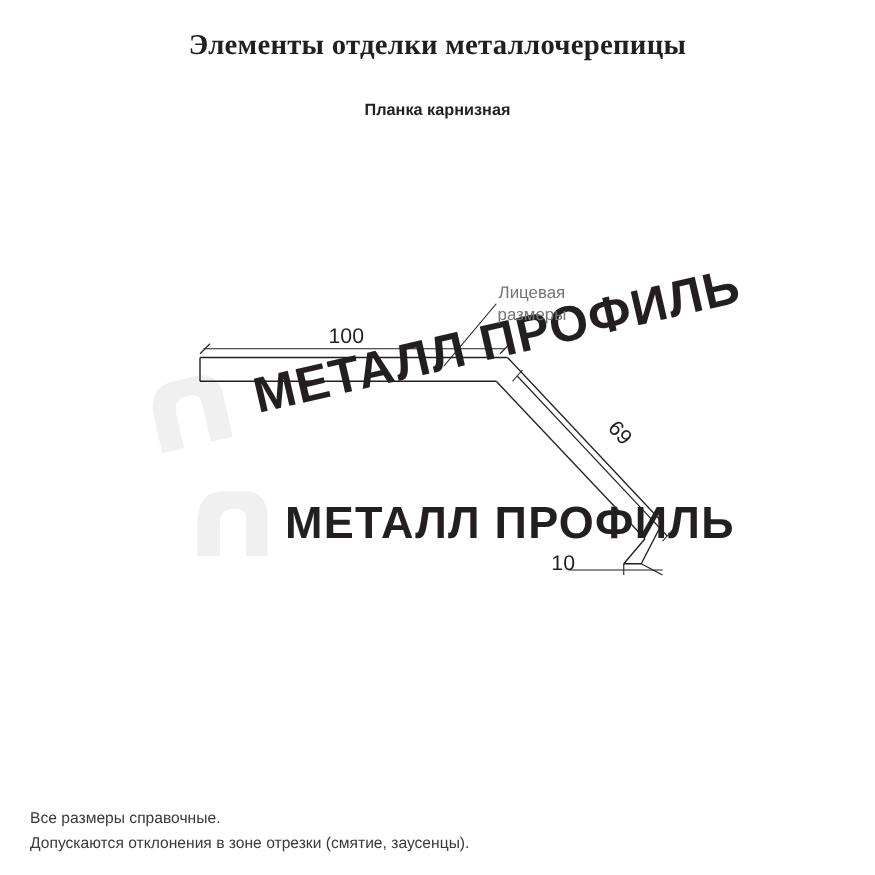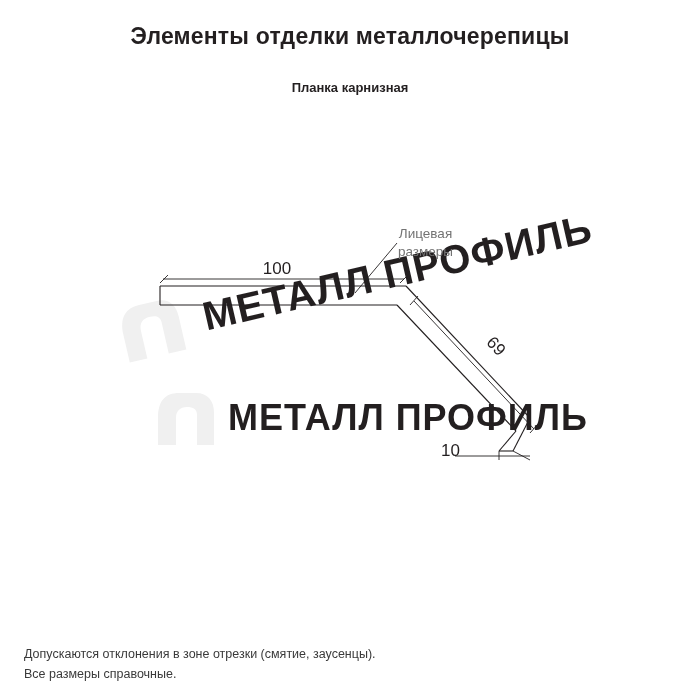--- a/index.html
+++ b/index.html
@@ -26,20 +26,21 @@
     left: 0;
     width: 700px;
     text-align: center;
   }
   .main-title {
     font-size: 23px;
     font-weight: bold;
     letter-spacing: 0.2px;
     margin: 0;
     line-height: 1.25;
+    font-family: Liberation Serif, serif;
   }
   .sub-title {
     font-size: 13px;
     font-weight: bold;
     margin: 0;
     padding-top: 29px;
     line-height: 1.3;
   }
   .part-code {
     font-size: 19px;
@@ -153,17 +154,17 @@
     </g>
     <text x="460" y="281" font-size="17" text-anchor="end">10</text>
   </svg>
 
   <div class="label-face">
     <div>Лицевая</div>
     <div>размеры</div>
   </div>
 
   <div class="footnotes">
+    <div>Все размеры справочные.</div>
     <div>Допускаются отклонения в зоне отрезки (смятие, заусенцы).</div>
-    <div>Все размеры справочные.</div>
   </div>
 
 </div>
 
 </body></html>

